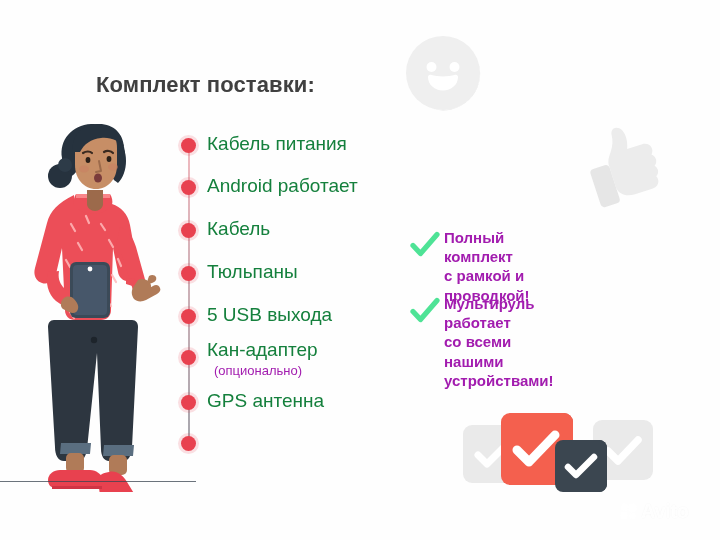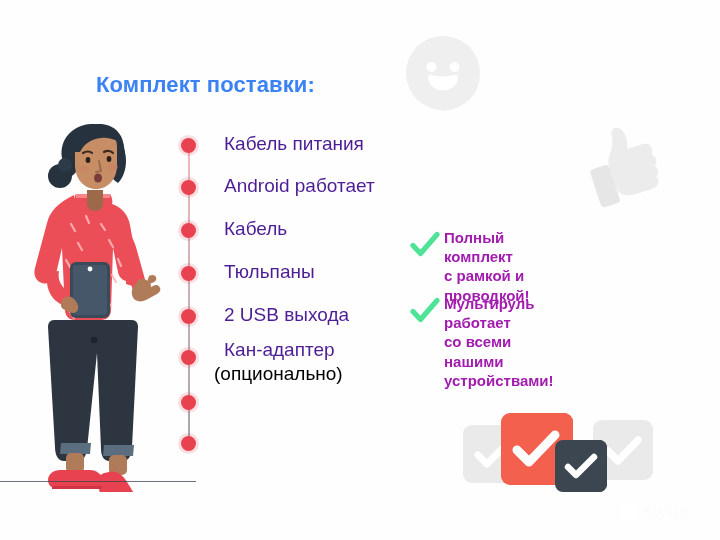--- a/index.html
+++ b/index.html
@@ -25,43 +25,43 @@
 
   #ground {
     position:absolute; left:0px; top:481px;
     width:196px; height:1px; background:#3a4450; opacity:.75;
   }
 
   
   #title {
     position:absolute; left:96px; top:72px;
     font-size:22px; font-weight:700; letter-spacing:.1px;
-    color:#3b82f6; white-space:nowrap;
+    color:#404040; white-space:nowrap;
   }
 
   
   #bullet-rail {
     position:absolute; left:188px; top:146px;
     width:2px; height:298px;
     background:linear-gradient(to bottom,#f0b9bf,#a6a6ad);
   }
   .bullet-dot {
     position:absolute; left:181px;
     width:15px; height:15px; border-radius:50%;
     background:#e8414f;
     box-shadow:0 0 0 3px rgba(232,65,79,.16);
   }
   .bullet-label {
-    position:absolute; left:224px;
-    font-size:19px; font-weight:400; color:#4c1d95;
+    position:absolute; left:207px;
+    font-size:19px; font-weight:400; color:#15803d;
     white-space:nowrap; line-height:1.1;
   }
   .bullet-sub {
     position:absolute; left:214px;
-    font-size:19px; font-weight:400; color:#000000;
+    font-size:13px; font-weight:400; color:#a21caf;
     white-space:nowrap;
   }
 
   
   .callout { position:absolute; }
   .callout-check { position:absolute; left:0; top:0; width:30px; height:30px; }
   .callout-text {
     position:absolute; left:34px; top:-2px;
     font-size:15px; font-weight:700; color:#a21caf;
     line-height:1.28; white-space:pre-line;
@@ -192,27 +192,28 @@
   <div class="bullet-dot" style="top:180px"></div>
   <div class="bullet-label" style="top:176px">Android работает</div>
 
   <div class="bullet-dot" style="top:223px"></div>
   <div class="bullet-label" style="top:219px">Кабель</div>
 
   <div class="bullet-dot" style="top:266px"></div>
   <div class="bullet-label" style="top:262px">Тюльпаны</div>
 
   <div class="bullet-dot" style="top:309px"></div>
-  <div class="bullet-label" style="top:305px">2 USB выхода</div>
+  <div class="bullet-label" style="top:305px">5 USB выхода</div>
 
   <div class="bullet-dot" style="top:350px"></div>
   <div class="bullet-label" style="top:340px">Кан-адаптер</div>
   <div class="bullet-sub" style="top:363px">(опционально)</div>
 
   <div class="bullet-dot" style="top:395px"></div>
+  <div class="bullet-label" style="top:391px">GPS антенна</div>
 
   <div class="bullet-dot" style="top:436px"></div>
 
   <div class="callout" id="callout-1">
     <svg class="callout-check" viewBox="0 0 30 30">
       <path d="M3 15.5l7.5 8L27 4.5" stroke="#4ee396" stroke-width="5.2" fill="none" stroke-linecap="round" stroke-linejoin="round"></path>
     </svg>
     <div class="callout-text">Полный комплект
 с рамкой и проводкой!</div>
   </div>

